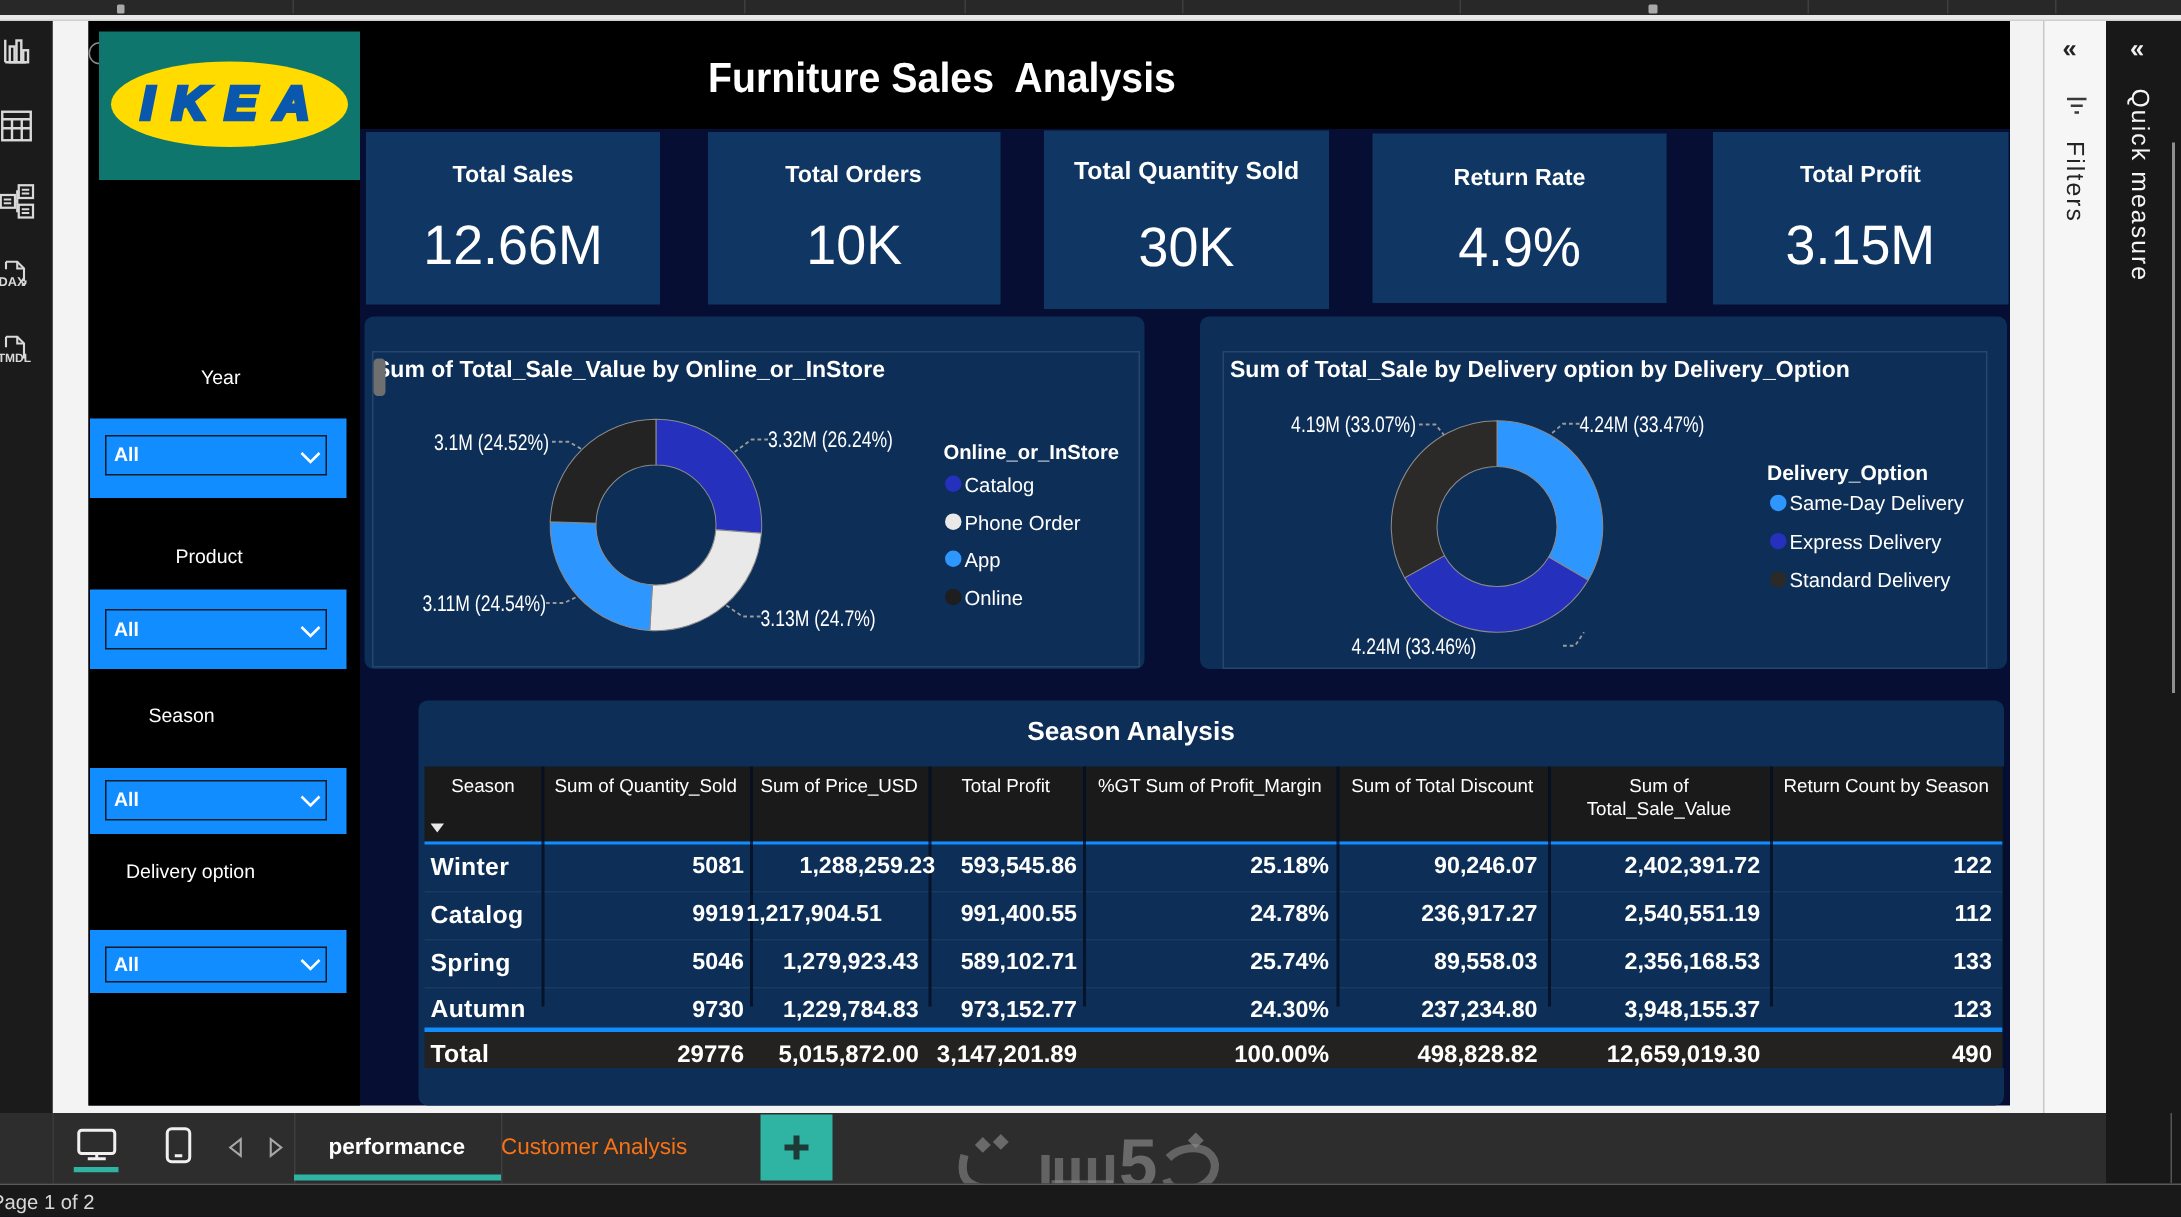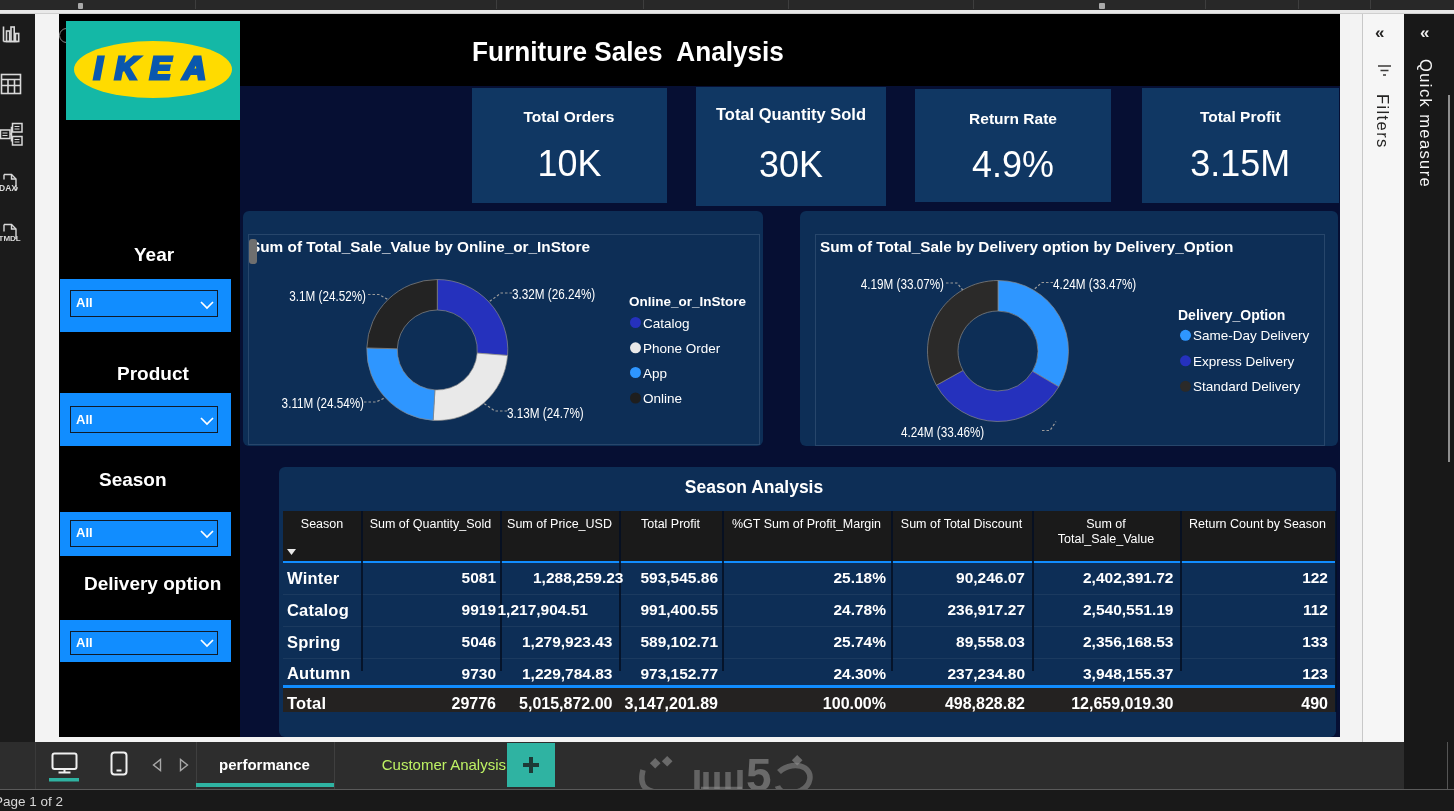--- a/index.html
+++ b/index.html
@@ -12,21 +12,21 @@
   .cval{position:absolute;left:0;top:55px;width:100%;text-align:center;color:#fff;font-size:37px;letter-spacing:0px;transform:scaleX(0.97);}
   .panel{background:#0d2e56;border-radius:6px;}
   .dlab{color:#fff;font-size:15px;font-weight:400;white-space:nowrap;transform:scaleX(0.78);}
   .dr{transform-origin:100% 50%;}
   .dl{transform-origin:0 50%;}
   .leg{color:#fff;font-size:13.5px;white-space:nowrap;}
   .hcell{position:absolute;color:#fff;font-size:12.5px;text-align:center;line-height:15px;}
   .rh{position:absolute;color:#fff;font-size:16.5px;line-height:19px;font-weight:bold;letter-spacing:0.2px;}
   .num{position:absolute;color:#ffffff;font-size:15.5px;line-height:18px;font-weight:bold;text-align:right;}
   .tnum{font-size:16px;}
-  .slab{position:absolute;color:#fff;font-size:19px;font-weight:bold;white-space:nowrap;}
+  .slab{position:absolute;color:#fff;font-size:13px;font-weight:normal;white-space:nowrap;}
   .sbox{position:absolute;left:1px;width:171px;background:#118dff;}
   .sdd{position:absolute;left:10px;width:148px;border:1.5px solid #101b29;box-sizing:border-box;}
   .sall{position:absolute;left:5px;color:#fff;font-size:13px;font-weight:bold;}
 </style>
 </head>
 <body>
 <div id="stage">
 
   <div class="abs" style="left:0;top:0;width:1454px;height:10px;background:#282828;"></div>
   <div class="abs" style="left:195px;top:0;width:1px;height:9px;background:#3e3e3e;"></div>
@@ -84,29 +84,33 @@
   </svg>
 
   <div class="abs" id="canvas" style="left:59px;top:14px;width:1281px;height:723px;background:#060f33;">
 
     <div class="abs" style="left:0;top:0;width:181px;height:723px;background:#000;"></div>
 
     <div class="abs" style="left:181px;top:0;width:1100px;height:72px;background:#000;"></div>
 
     <div class="abs" style="left:0px;top:14px;width:13px;height:13px;border:1.5px solid #8a8a8a;border-radius:50%;"></div>
 
-    <div class="abs" style="left:7px;top:7px;width:174px;height:99px;background:#14b8a6;overflow:hidden;">
+    <div class="abs" style="left:7px;top:7px;width:174px;height:99px;background:#0f766e;overflow:hidden;">
       <svg width="174" height="99" viewBox="0 0 174 99">
         <ellipse cx="87" cy="48.5" rx="79" ry="28.5" fill="#ffdb00"></ellipse>
         <text x="90" y="60" text-anchor="middle" font-family="Liberation Sans" font-weight="bold" font-style="italic" font-size="32" letter-spacing="12" fill="#0a58ae" stroke="#0a58ae" stroke-width="3" transform="scale(1,0.97)">IKEA</text>
       </svg>
     </div>
 
     <div class="abs wt" style="left:239px;top:22px;width:660px;text-align:center;font-size:28px;font-weight:bold;transform:scaleX(0.935);">Furniture Sales&nbsp; Analysis</div>
 
+    <div class="abs card" style="left:185px;top:73.5px;width:196px;height:115px;">
+      <div class="clab">Total Sales</div>
+        <div class="cval">12.66M</div>
+      </div>
     <div class="abs card" style="left:412.5px;top:73.5px;width:195px;height:115px;">
       <div class="clab">Total Orders</div>
         <div class="cval">10K</div>
       </div>
     <div class="abs card" style="left:637px;top:72.5px;width:190px;height:119px;">
       <div class="clab" style="top:18px;font-size:16.5px;">Total Quantity Sold</div>
         <div class="cval" style="top:57px;">30K</div>
       </div>
     <div class="abs card" style="left:856px;top:75px;width:196px;height:113px;">
       <div class="clab">Return Rate</div>
@@ -304,21 +308,21 @@
     <path d="M8.5,20.5 h5" stroke="#f0f0f0" stroke-width="2"></path>
   </svg>
   <svg class="abs" style="left:151px;top:758px;" width="40" height="14" viewBox="0 0 40 14">
     <path d="M9.5,1.5 v11 L2.5,7 Z" fill="none" stroke="#a8a8a8" stroke-width="1.4"></path>
     <path d="M29.5,1.5 v11 L36.5,7 Z" fill="none" stroke="#a8a8a8" stroke-width="1.4"></path>
   </svg>
   <div class="abs" style="left:196px;top:742px;width:1px;height:47px;background:#3f3f3f;"></div>
   <div class="abs wt" style="left:196px;top:756px;width:137px;text-align:center;font-size:15px;font-weight:600;">performance</div>
   <div class="abs" style="left:196px;top:782.5px;width:137.5px;height:4px;background:#2fb3a2;"></div>
   <div class="abs" style="left:333.5px;top:742px;width:1px;height:47px;background:#3f3f3f;"></div>
-  <div class="abs" style="left:334px;top:756px;width:172px;text-align:right;font-size:15px;color:#bef264;">Customer Analysis</div>
+  <div class="abs" style="left:334px;top:756px;width:172px;text-align:left;font-size:15px;color:#f97316;">Customer Analysis</div>
   <div class="abs" style="left:506.5px;top:743px;width:48.5px;height:44px;background:#2fb3a2;"></div>
   <svg class="abs" style="left:522px;top:756px;" width="18" height="18" viewBox="0 0 18 18">
     <path d="M9,1 v16 M1,9 h16" stroke="#1d3a36" stroke-width="4"></path>
   </svg>
 
   <svg class="abs" style="left:630px;top:742px;" width="195" height="62" viewBox="630 742 195 62">
     <g stroke="#909090" stroke-opacity="0.55" fill="none" stroke-width="5.5">
       <path d="M643,770 C638,789 649,792.5 664,792.5 L700,792.5"></path>
       <path d="M697,792 V770"></path>
       <path d="M701,789.5 H742"></path>

